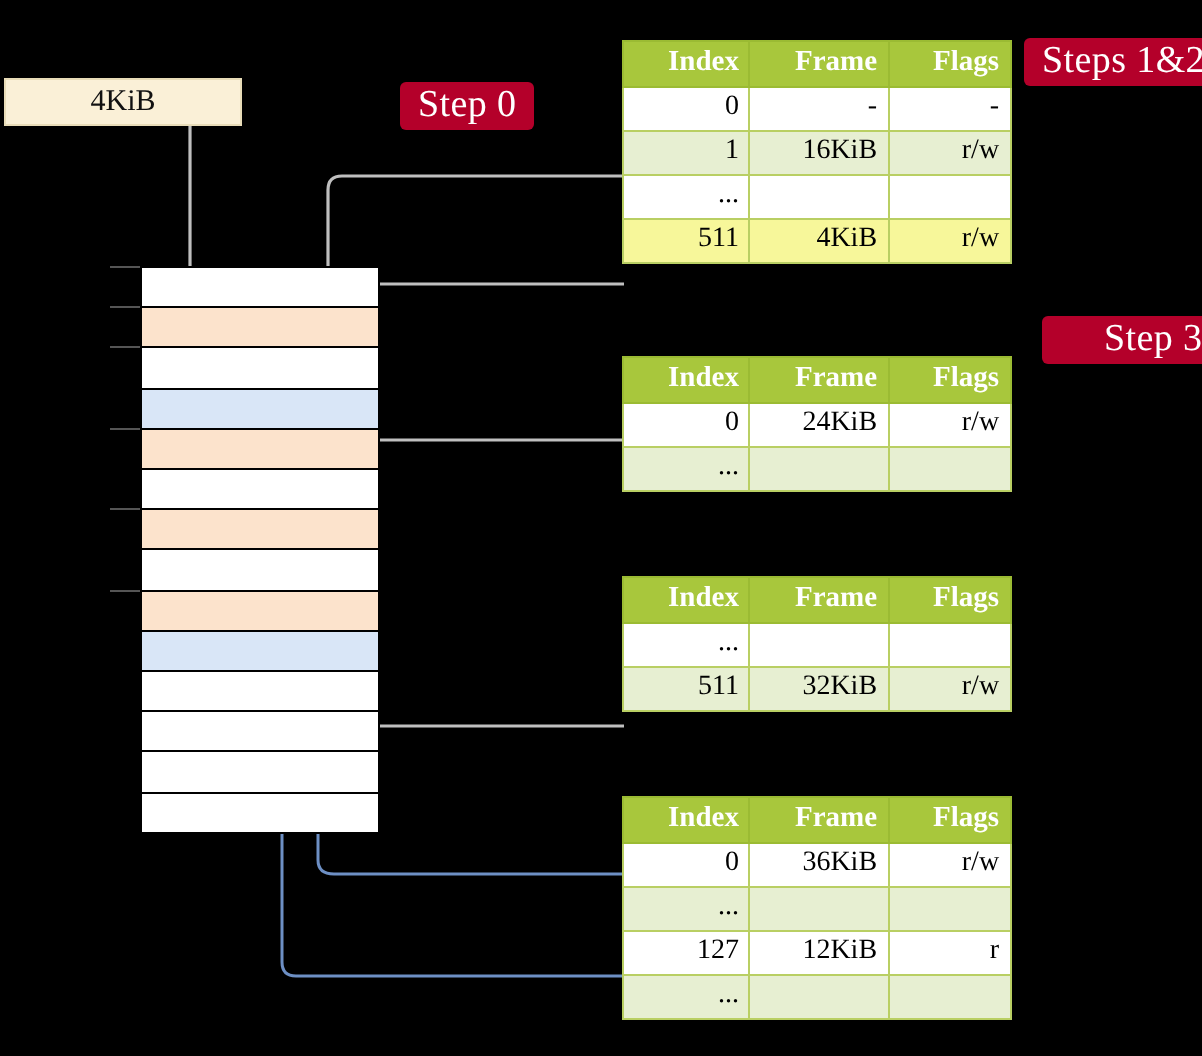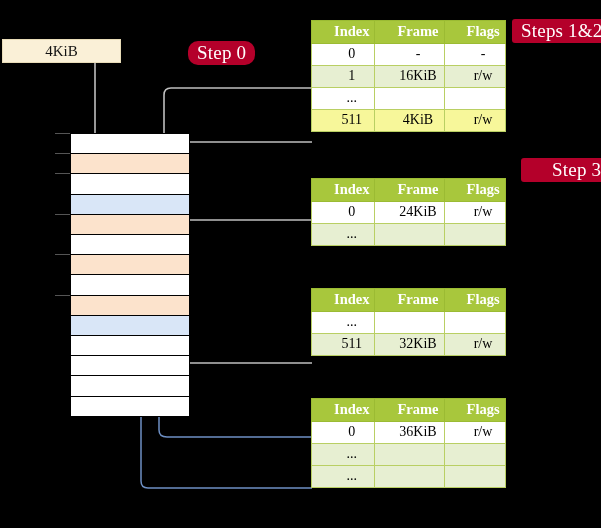--- a/index.html
+++ b/index.html
@@ -51,21 +51,21 @@
   
   .ptable{
     position:absolute;
     border-collapse:collapse;
     font-size:14px;
     background:#fff;
   }
   .ptable td,.ptable th{
     border:1px solid #8FA62F;
     padding:2px 5px 3px 22px;
-    text-align:center;
+    text-align:right;
     font-weight:normal;
     height:19px;
     box-sizing:border-box;
     vertical-align:middle;
     white-space:nowrap;
   }
   .ptable th{
     background:#A8C73C;
     color:#ffffff;
     font-weight:bold;
@@ -112,21 +112,21 @@
 
     <path d="M312,437 L167,437 Q159,437 159,430 L159,329" fill="none" stroke="#6D8FC4" stroke-width="1.5" marker-end="url(#ab)"></path>
 
     <path d="M312,488 L148,488 Q141,488 141,481 L141,211" fill="none" stroke="#6D8FC4" stroke-width="1.5" marker-end="url(#ab)"></path>
   </svg>
 
   <div class="pagebox" style="left:2px;top:39px;width:117px;">
     <span>4KiB</span>
   </div>
 
-  <div class="badge" style="left:188px;top:41px;border-radius:10px;">
+  <div class="badge" style="left:200px;top:41px;">
     <span>Step 0</span>
   </div>
   <div class="badge" style="left:512px;top:19px;">
     <span>Steps 1&amp;2</span>
   </div>
   <div class="badge" style="left:521px;top:158px;padding-left:31px;">
     <span>Step 3</span>
   </div>
 
   <div class="memcol">
@@ -240,20 +240,25 @@
       <tr>
         <td>0</td>
         <td>36KiB</td>
         <td>r/w</td>
       </tr>
       <tr class="alt">
         <td>...</td>
         <td></td>
         <td></td>
       </tr>
+      <tr>
+        <td>127</td>
+        <td>12KiB</td>
+        <td>r</td>
+      </tr>
       <tr class="alt">
         <td>...</td>
         <td></td>
         <td></td>
       </tr>
     </tbody>
   </table>
 
 </div>
 

